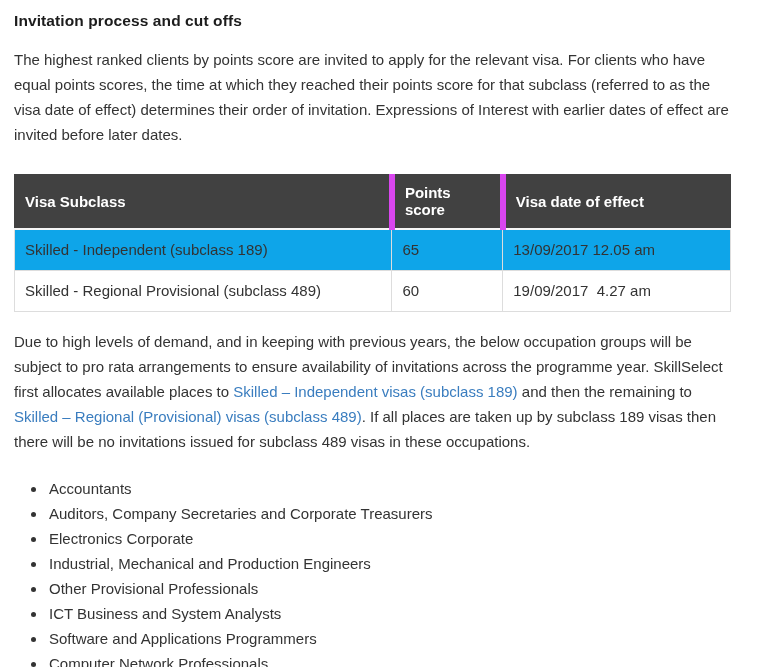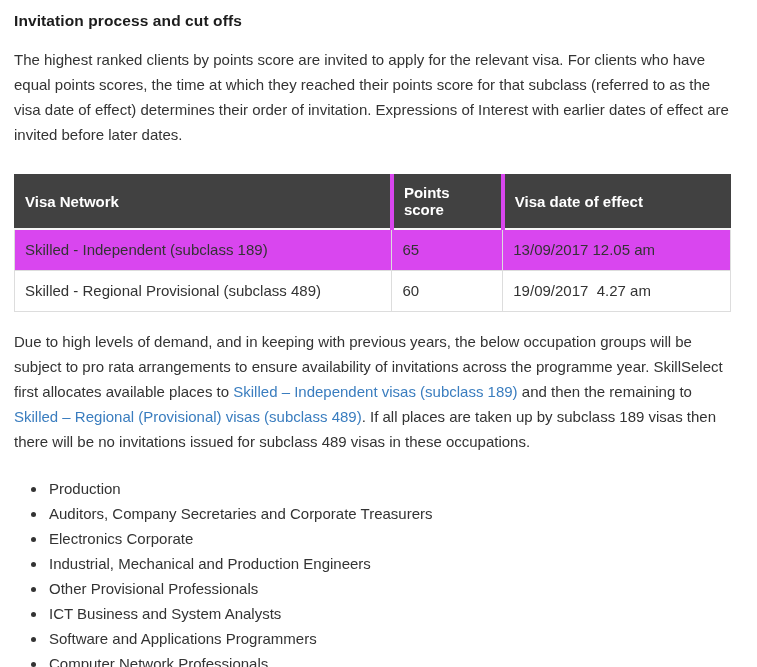--- a/index.html
+++ b/index.html
@@ -41,33 +41,33 @@
     margin: 0 0 17px 0;
     font-size: 15px;
   }
   table.visa-table th {
     background: #414141;
     color: #ffffff;
     font-weight: bold;
     text-align: left;
     padding: 10px 10px;
     height: 41px;
-    border-left: 4px solid #d946ef;
+    border-left: 6px solid #d946ef;
     border-bottom: 2px solid #f5f5f5;
   }
   table.visa-table th:first-child { border-left: 1px solid #414141; }
   table.visa-table td {
     color: #333333;
     padding: 8px 10px;
     height: 41px;
     border: 1px solid #dddddd;
     white-space: pre-wrap;
     background: #ffffff;
   }
-  table.visa-table tr.row-odd td { background: #d946ef; }
+  table.visa-table tr.row-odd td { background: #0ea5e9; }
   .col-subclass { width: 378px; }
   .col-points  { width: 111px; }
   .col-date    { width: 228px; }
   ul.occupation-list {
     margin: 0 0 0 14px;
     padding-left: 19px;
     color: #333333;
   }
   ul.occupation-list li {
     font-size: 15px;
@@ -92,21 +92,21 @@
 
 <div class="page">
 
   <h2 class="section-heading">Invitation process and cut offs</h2>
 
   <p class="body-text intro-paragraph">The highest ranked clients by points score are invited to apply for the relevant visa. For clients who have equal points scores, the time at which they reached their points score for that subclass (referred to as the visa date of effect) determines their order of invitation. Expressions of Interest with earlier dates of effect are invited before later dates.</p>
 
   <table class="visa-table">
     <thead>
       <tr>
-        <th class="col-subclass">Visa Network</th>
+        <th class="col-subclass">Visa Subclass</th>
         <th class="col-points">Points score</th>
         <th class="col-date">Visa date of effect</th>
       </tr>
     </thead>
     <tbody>
       <tr class="row-odd">
         <td>Skilled - Independent (subclass 189)</td>
         <td>65</td>
         <td>13/09/2017 12.05 am</td>
       </tr>
@@ -114,21 +114,21 @@
         <td>Skilled - Regional Provisional (subclass 489)</td>
         <td>60</td>
         <td>19/09/2017  4.27 am</td>
       </tr>
     </tbody>
   </table>
 
   <p class="body-text prorata-paragraph"><span>Due to high levels of demand, and in keeping with previous years, the below occupation groups will be subject to pro rata arrangements to ensure availability of invitations across the programme year. SkillSelect first allocates available places to </span><a class="doc-link">Skilled – Independent visas (subclass 189)</a><span> and then the remaining to </span><a class="doc-link">Skilled – Regional (Provisional) visas (subclass 489)</a><span>. If all places are taken up by subclass 189 visas then there will be no invitations issued for subclass 489 visas in these occupations.</span></p>
 
   <ul class="occupation-list">
-    <li>Production</li>
+    <li>Accountants</li>
     <li>Auditors, Company Secretaries and Corporate Treasurers</li>
     <li>Electronics Corporate</li>
     <li>Industrial, Mechanical and Production Engineers</li>
     <li>Other Provisional Professionals</li>
     <li>ICT Business and System Analysts</li>
     <li>Software and Applications Programmers</li>
     <li>Computer Network Professionals.</li>
   </ul>
 
 

